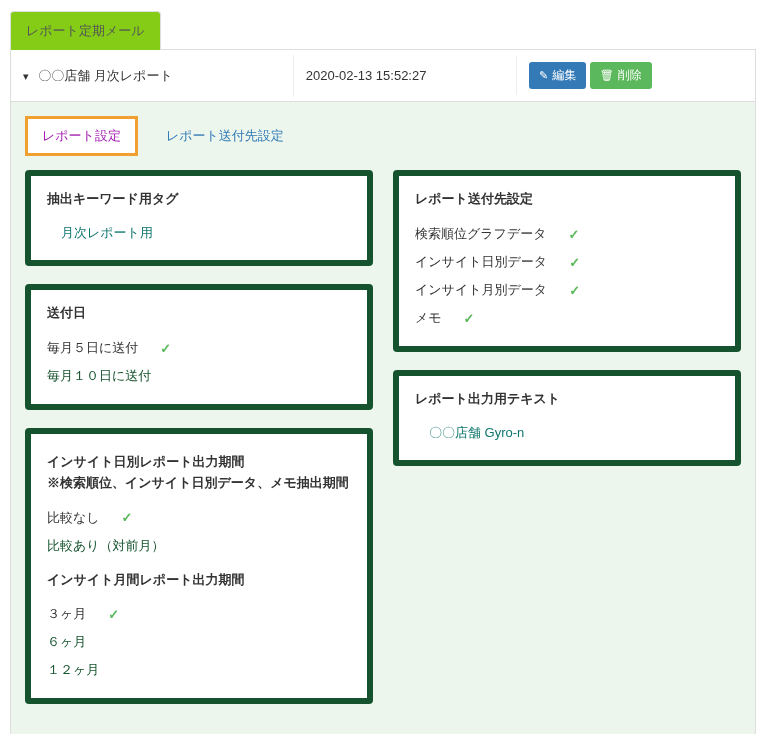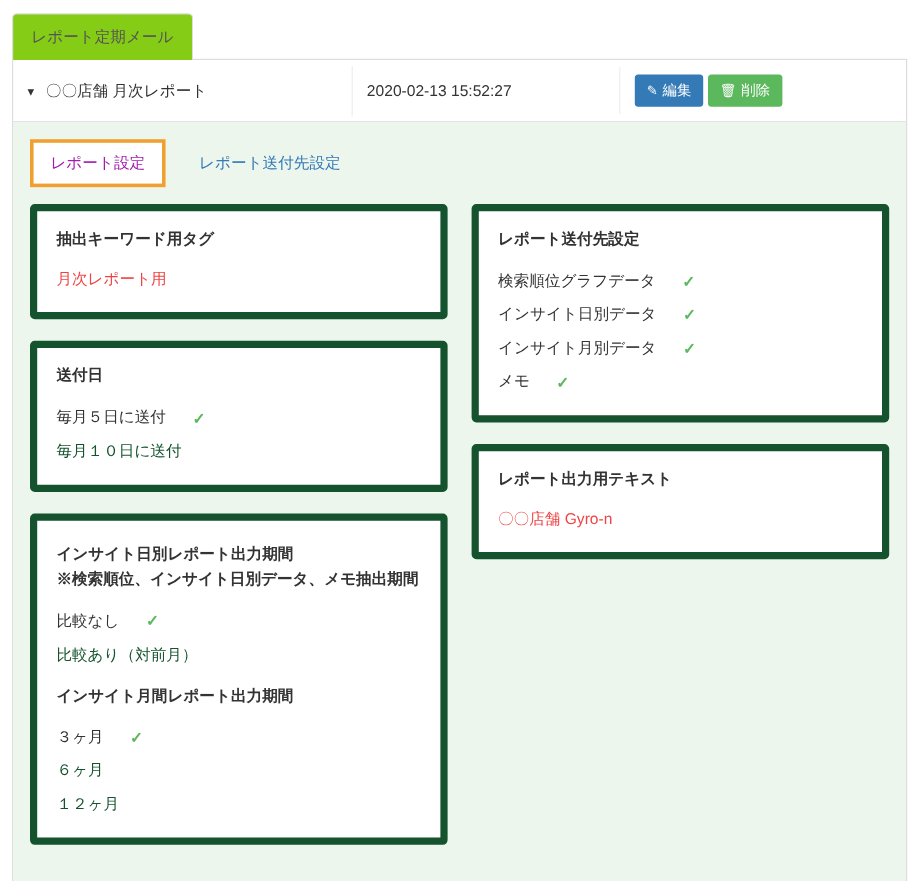--- a/index.html
+++ b/index.html
@@ -121,21 +121,22 @@
       align-items: center;
       gap: 22px;
     }
     .opt.muted { color: #14532d; align-items: flex-end; }
     .check {
       color: #5cb85c;
       font-weight: bold;
     }
     .plain-text {
       padding: 4px 0;
-      color: #ef4444;
+      color: #0f766e;
+      margin-left: 14px;
     }
   </style>
 </head>
 <body>
 
 <div class="tab-header">
   <div class="tab">レポート定期メール</div>
 </div>
 
 <div class="table-wrap">

